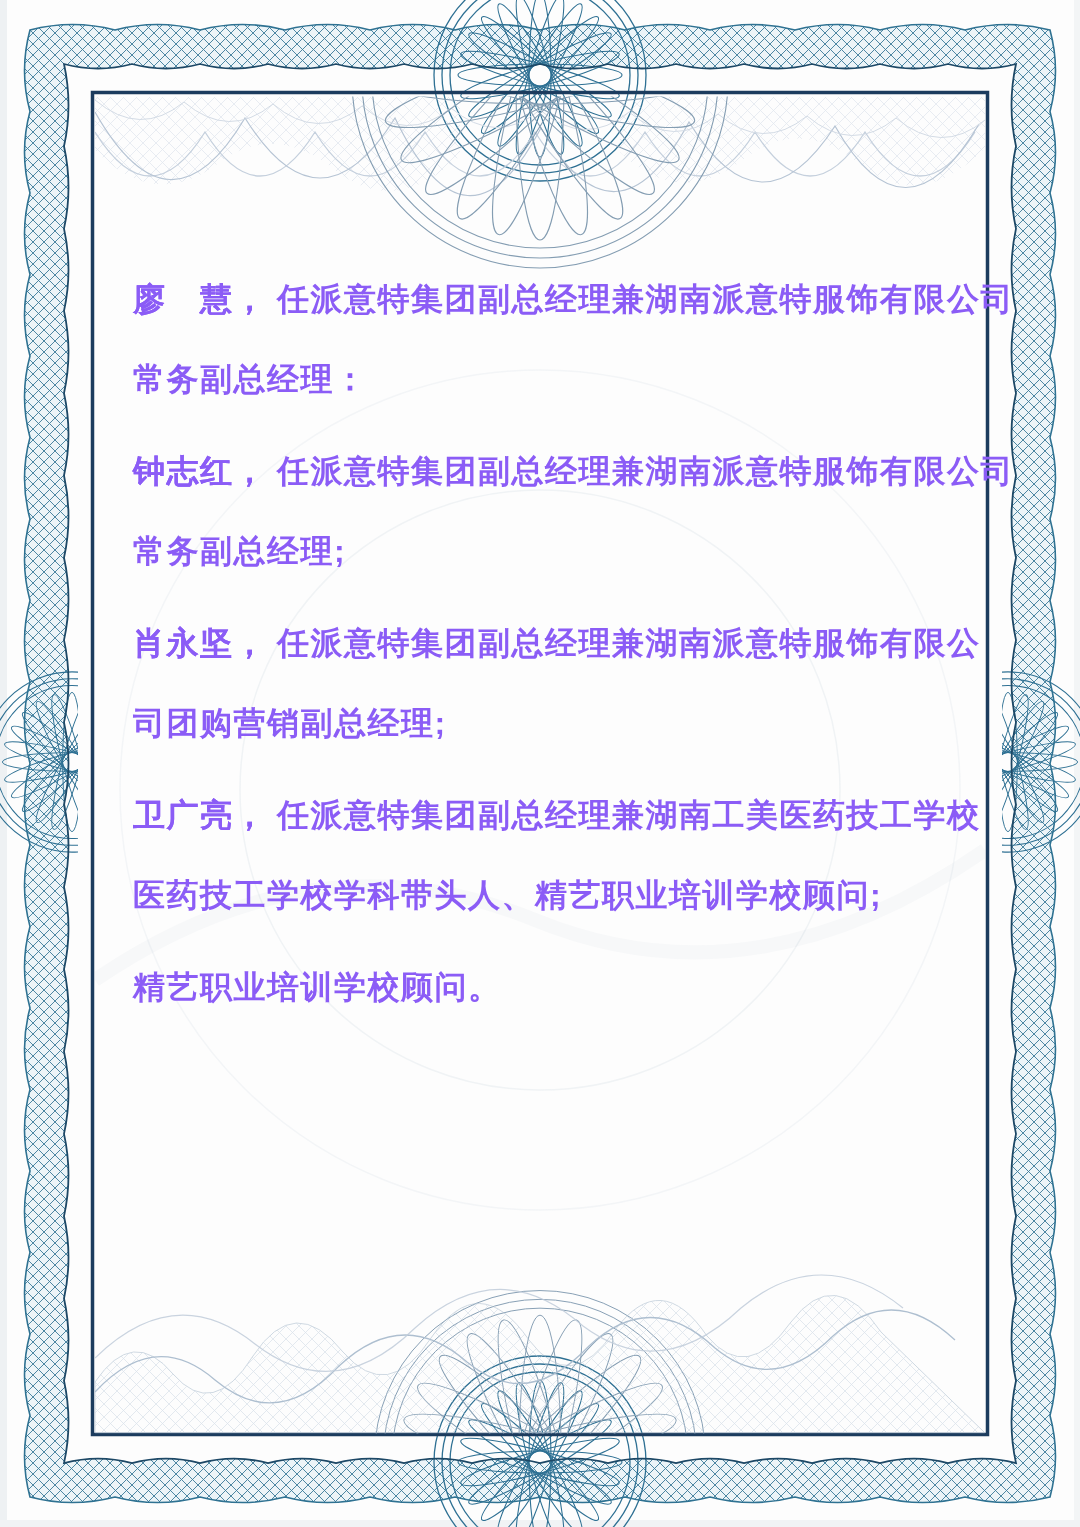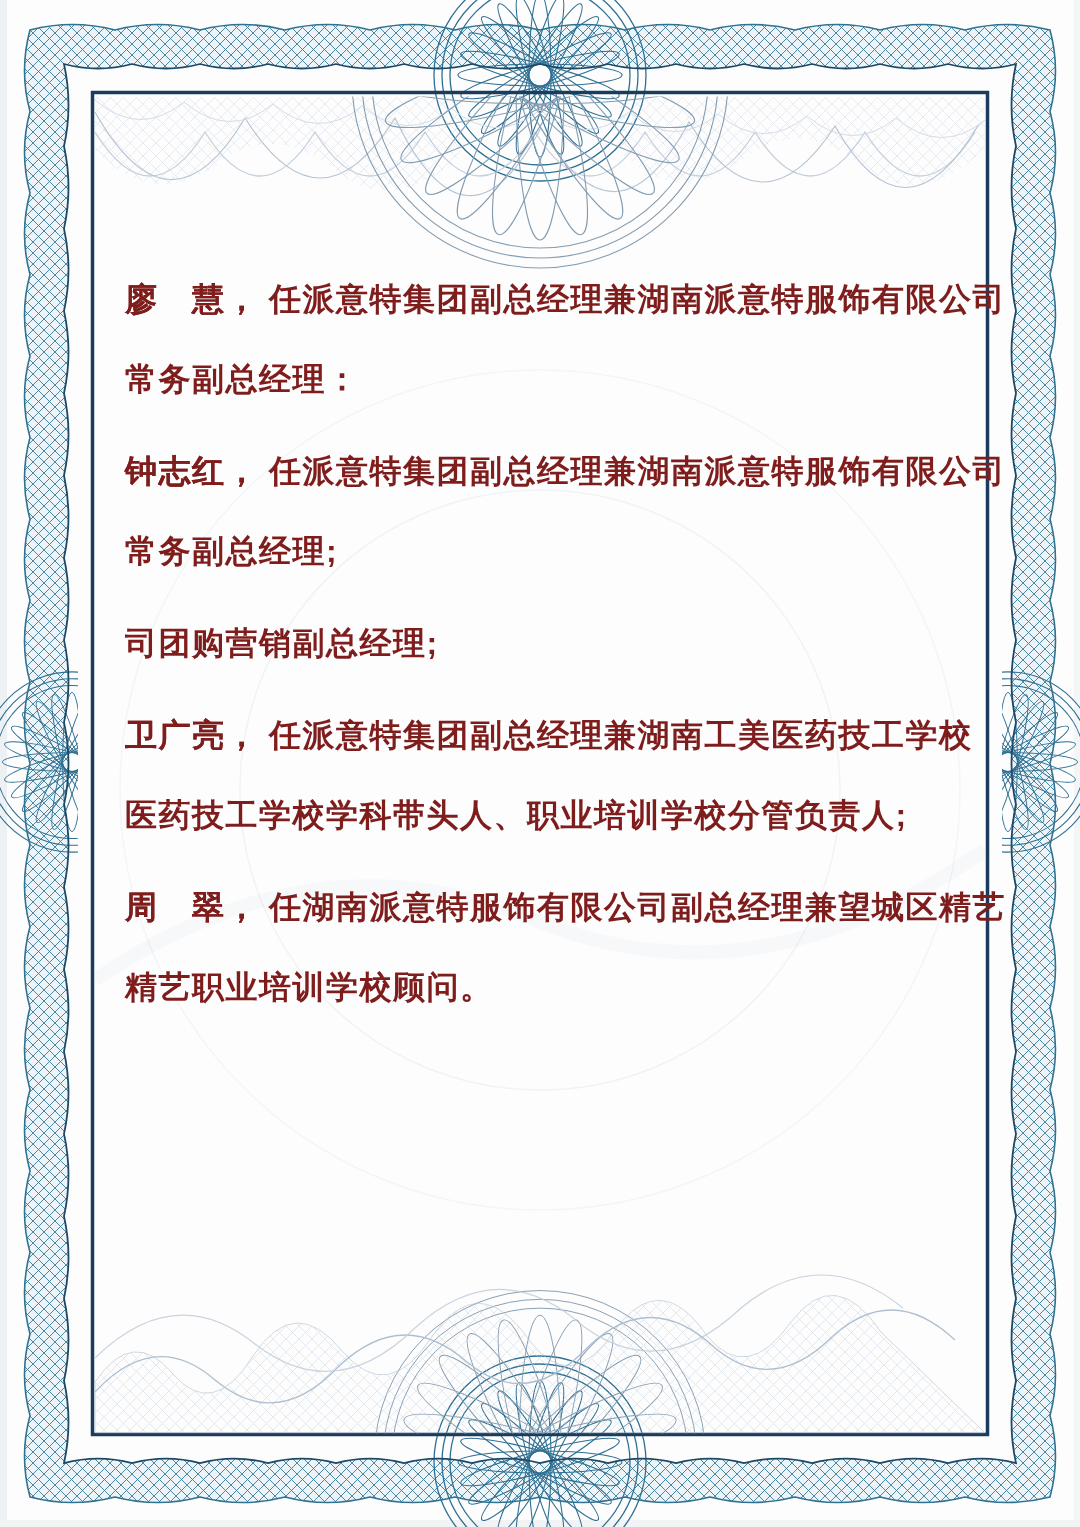--- a/index.html
+++ b/index.html
@@ -5,22 +5,22 @@
   html,body{margin:0;padding:0;background:#ffffff;}
   .page{
     position:relative;
     width:1080px;height:1527px;
     background:#fdfdfd;
     overflow:hidden;
     font-family:"Liberation Sans","DejaVu Sans",sans-serif;
   }
   .deco{position:absolute;left:0;top:0;z-index:0;}
   .text-layer{
-    position:absolute;left:125px;top:259px;width:836px;z-index:2;
-    color:#7f1d1d;
+    position:absolute;left:133px;top:259px;width:836px;z-index:2;
+    color:#8b5cf6;
     font-size:32px;
     line-height:80px;
     letter-spacing:1.5px;
     font-weight:600;
   }
   .entry{margin:0 0 12px 0;}
   .entry:last-child{margin-bottom:0;}
   .line{white-space:nowrap;}
   .name{
     font-weight:800;
@@ -194,36 +194,36 @@
         <span class="name">钟志红，</span><span>任派意特集团副总经理兼湖南派意特服饰有限公司</span>
       </div>
       <div class="line">
         <span class="name"></span><span>常务副总经理;</span>
       </div>
     </div>
 
 
     <div class="entry">
       <div class="line">
+        <span class="name">肖永坚，</span><span>任派意特集团副总经理兼湖南派意特服饰有限公</span>
+      </div>
+      <div class="line">
         <span class="name"></span><span>司团购营销副总经理;</span>
       </div>
     </div>
 
     <div class="entry">
       <div class="line">
         <span class="name">卫广亮，</span><span>任派意特集团副总经理兼湖南工美医药技工学校</span>
       </div>
       <div class="line">
-        <span class="name"></span><span>医药技工学校学科带头人、职业培训学校分管负责人;</span>
-      </div>
-    </div>
-
-    <div class="entry">
-      <div class="line">
-        <span class="name">周　翠，</span><span>任湖南派意特服饰有限公司副总经理兼望城区精艺</span>
-      </div>
+        <span class="name"></span><span>医药技工学校学科带头人、精艺职业培训学校顾问;</span>
+      </div>
+    </div>
+
+    <div class="entry">
       <div class="line">
         <span class="name"></span><span>精艺职业培训学校顾问。</span>
       </div>
     </div>
 
   </div>
 </div>
 
 </body></html>

